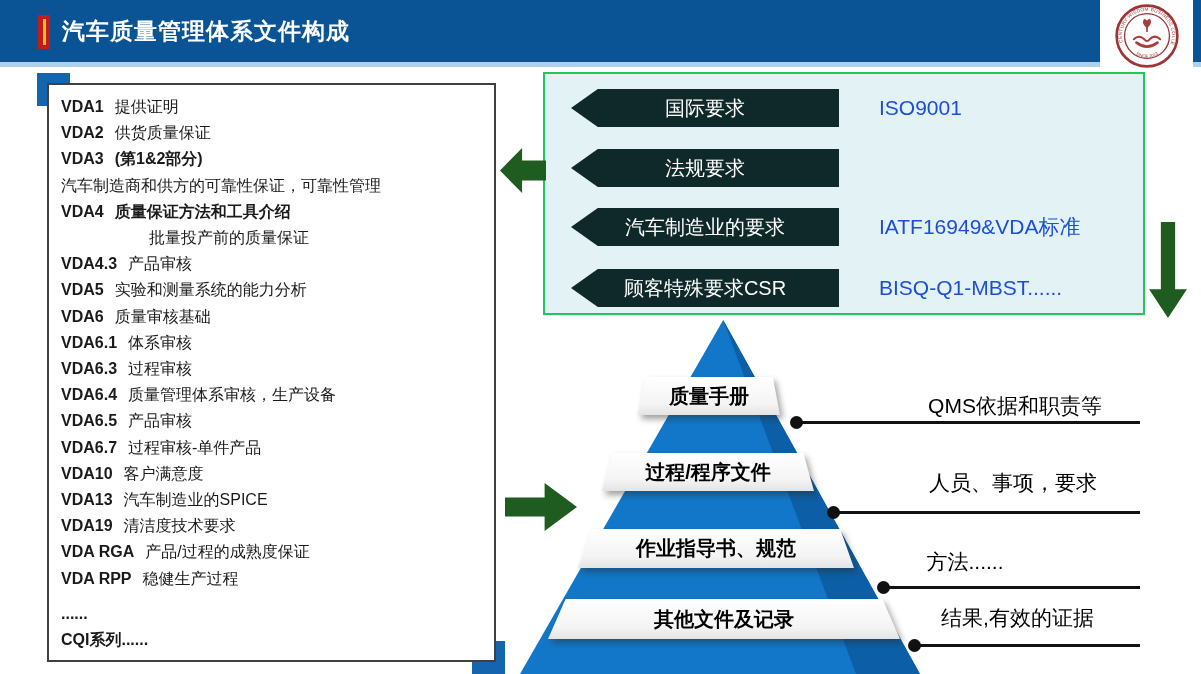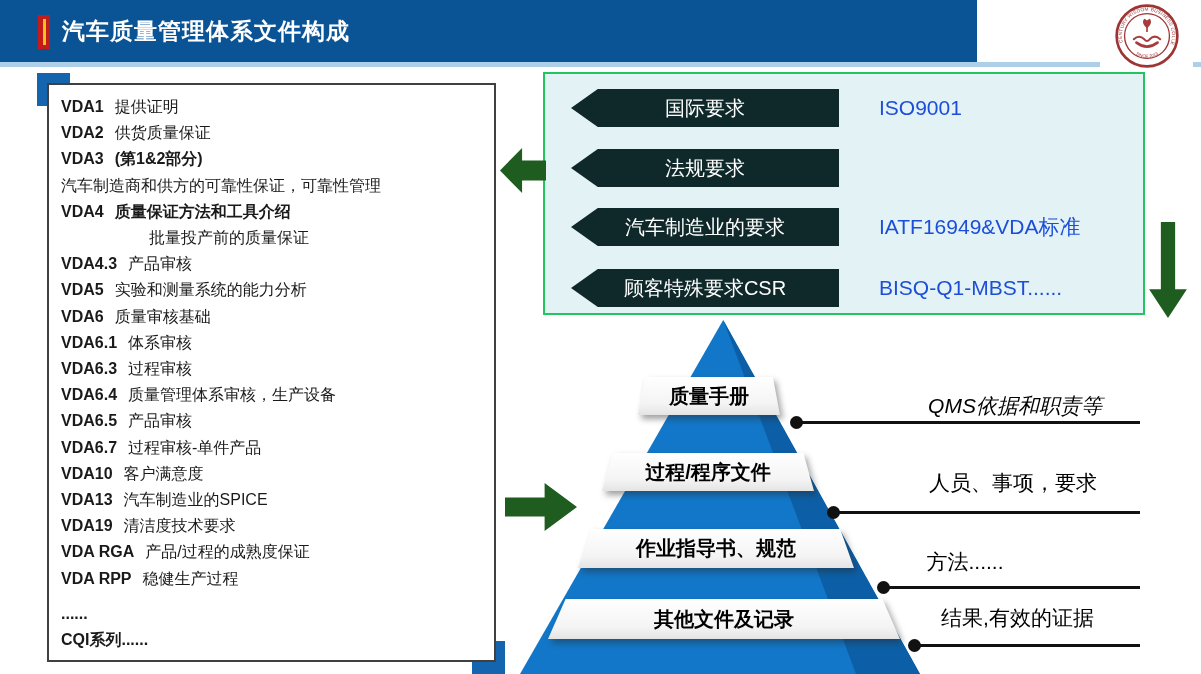--- a/index.html
+++ b/index.html
@@ -1,20 +1,20 @@
 <!DOCTYPE html>
 <html><head>
 <meta charset="utf-8">
 <style>
   html,body{margin:0;padding:0;background:#ffffff;}
   .slide{position:relative;width:1201px;height:674px;background:#ffffff;overflow:hidden;
          font-family:"Liberation Sans","DejaVu Sans",sans-serif;color:#111;}
 
   
-  .header{position:absolute;left:0;top:0;width:977px;height:62px;background:#0a5496;}
+  .header{position:absolute;left:0;top:0;width:1201px;height:62px;background:#0a5496;}
   .header-strip{position:absolute;left:0;top:62px;width:1201px;height:5px;background:#aecfe8;}
   .header-accent{position:absolute;left:38px;top:15px;width:12px;height:34px;background:#c11b1b;
                  display:flex;align-items:center;justify-content:center;}
   .header-accent i{display:block;width:3px;height:26px;background:#f0c419;}
   .header-title{position:absolute;left:62px;top:16px;font-size:23px;font-weight:bold;color:#ffffff;letter-spacing:1px;}
   .logo-box{position:absolute;left:1100px;top:0;width:93px;height:71px;background:#ffffff;
             display:flex;align-items:center;justify-content:center;}
   .logo-box svg{width:66px;height:66px;}
 
   
@@ -67,21 +67,21 @@
 
   
   .callout-line{position:absolute;height:0;border-top:3px solid #111;}
   .callout-line::before{content:"";position:absolute;left:-5px;top:-8px;width:13px;height:13px;
                         border-radius:50%;background:#111;}
   .cl1{left:795px;top:421px;width:345px;}
   .cl2{left:832px;top:511px;width:308px;}
   .cl3{left:882px;top:586px;width:258px;}
   .cl4{left:913px;top:644px;width:227px;}
   .callout-text{position:absolute;font-size:21px;color:#000;text-align:center;white-space:nowrap;}
-  .ct1{left:890px;top:392px;width:250px;font-style:italic;}
+  .ct1{left:890px;top:392px;width:250px;}
   .ct2{left:888px;top:469px;width:250px;}
   .ct3{left:875px;top:548px;width:180px;}
   .ct4{left:895px;top:604px;width:245px;}
 </style>
 </head>
 <body>
 
 <div class="slide">
 
   <div class="header">

